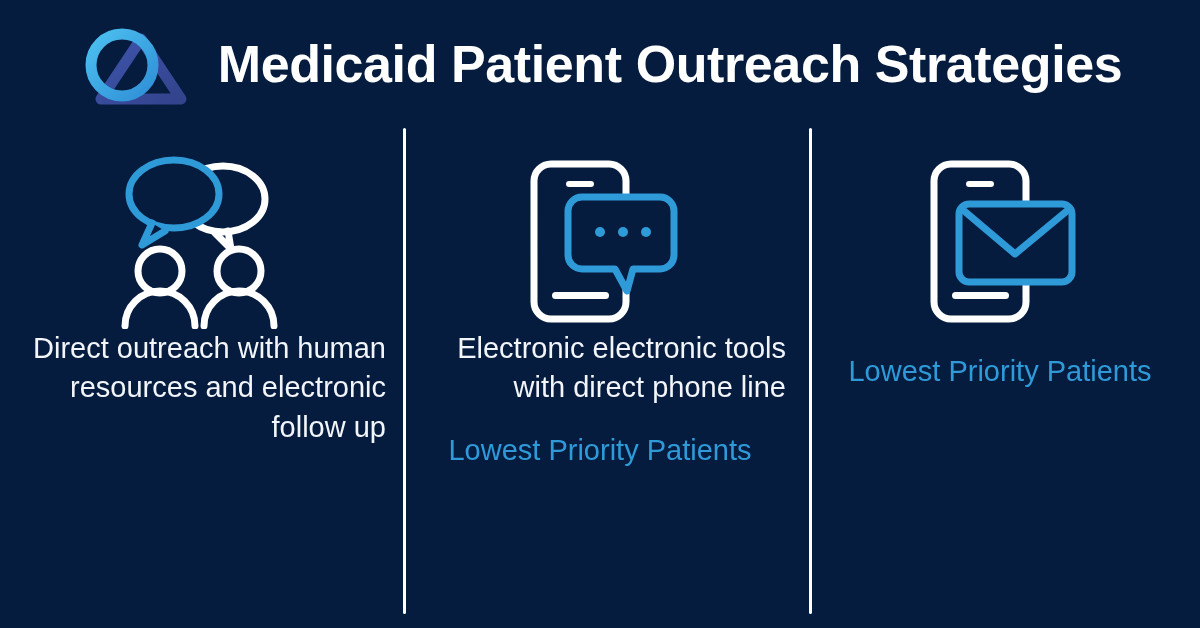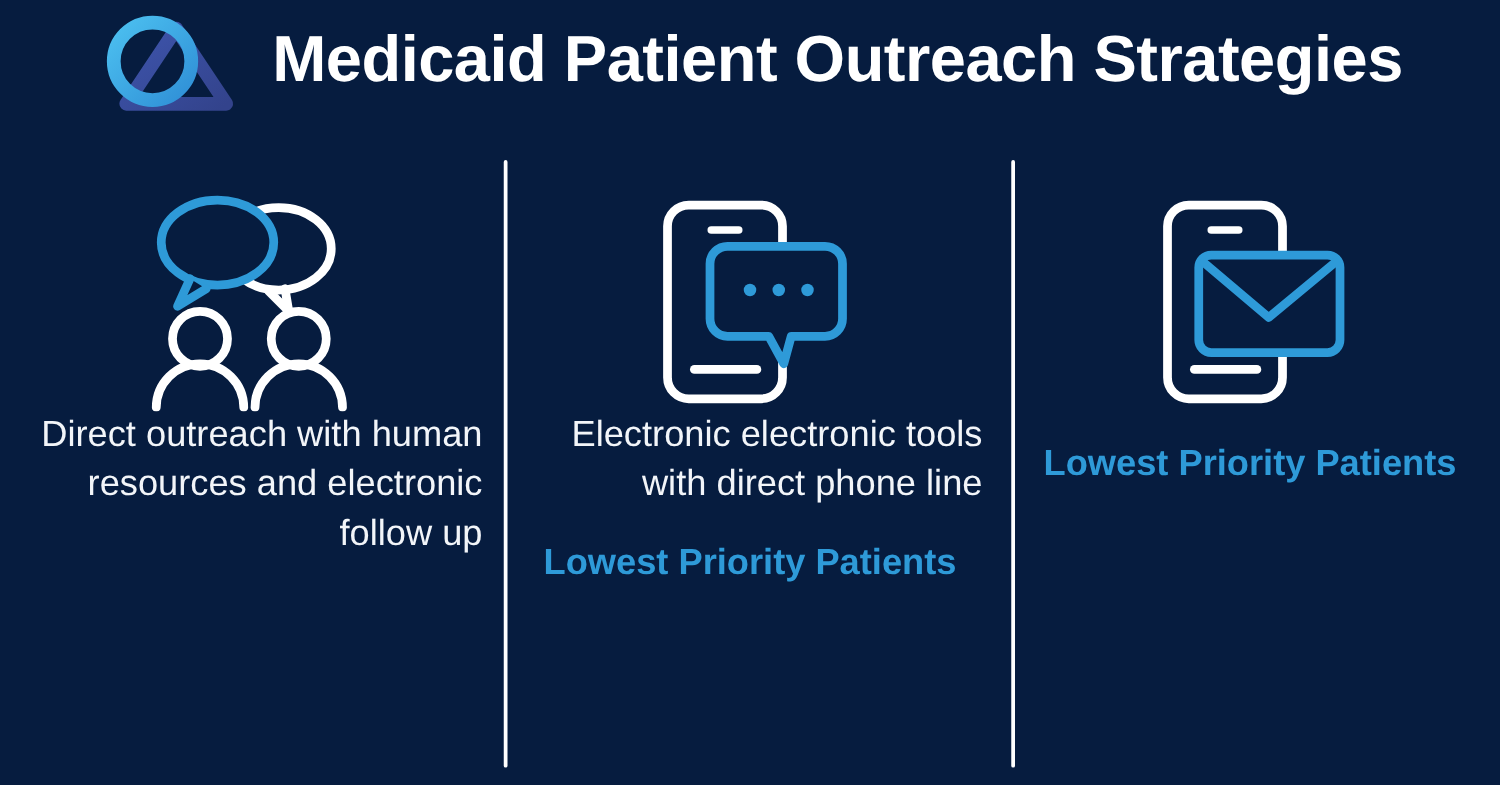--- a/index.html
+++ b/index.html
@@ -20,21 +20,21 @@
     width: 1200px;
     height: 628px;
     background: #061c3f;
     box-sizing: border-box;
   }
 
   
   .header {
     position: absolute;
     left: 0;
-    top: 0;
+    top: 16px;
     width: 1200px;
     height: 100px;
     display: flex;
     align-items: center;
     justify-content: center;
     gap: 22px;
   }
   .logo {
     width: 118px;
     height: 86px;
@@ -96,21 +96,21 @@
     line-height: 1.36;
     color: #f2f5f9;
     text-align: right;
     font-weight: normal;
   }
   .col-priority {
     margin: 22px 0 0 0;
     padding: 0 14px;
     font-size: 29px;
     line-height: 1.38;
-    font-weight: bold;
+    font-weight: normal;
     color: #2e9ad8;
     text-align: center;
   }
 </style>
 </head>
 <body>
 
 <div class="poster">
 
   <div class="header">

